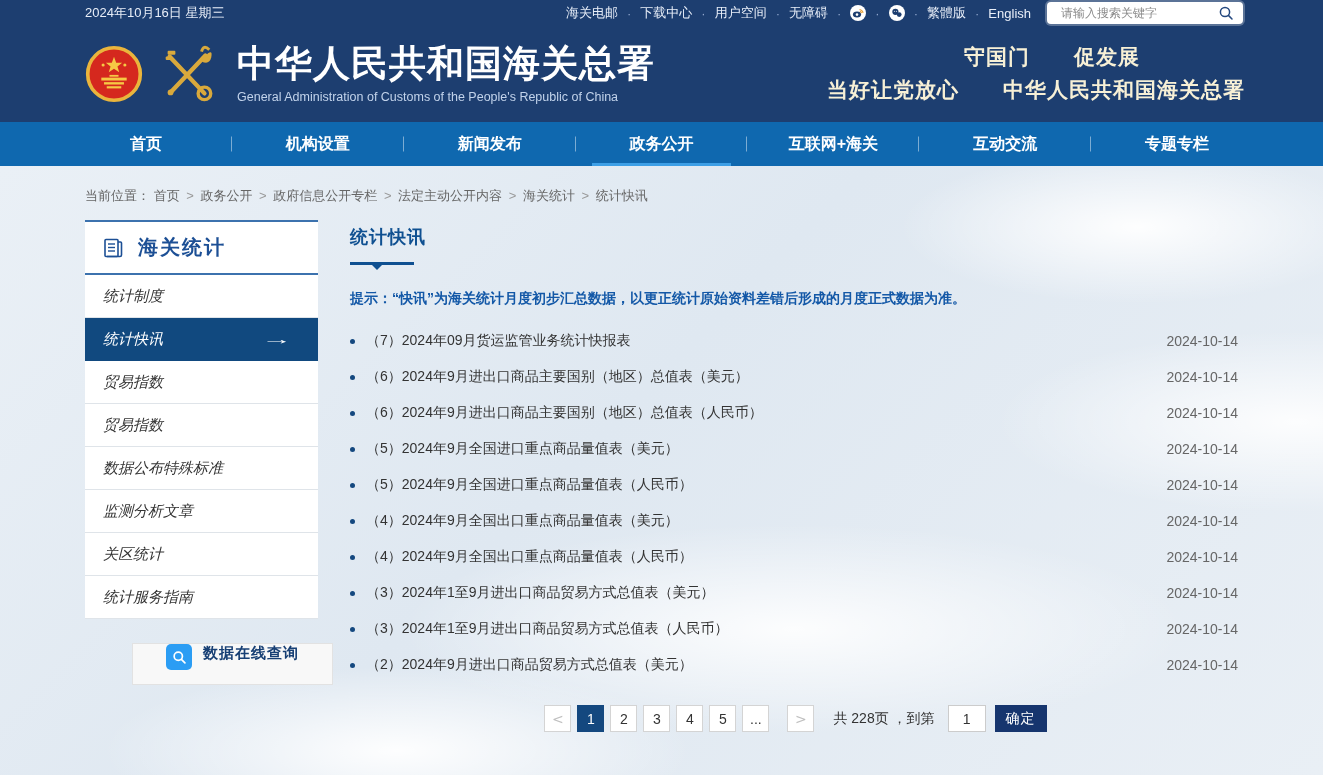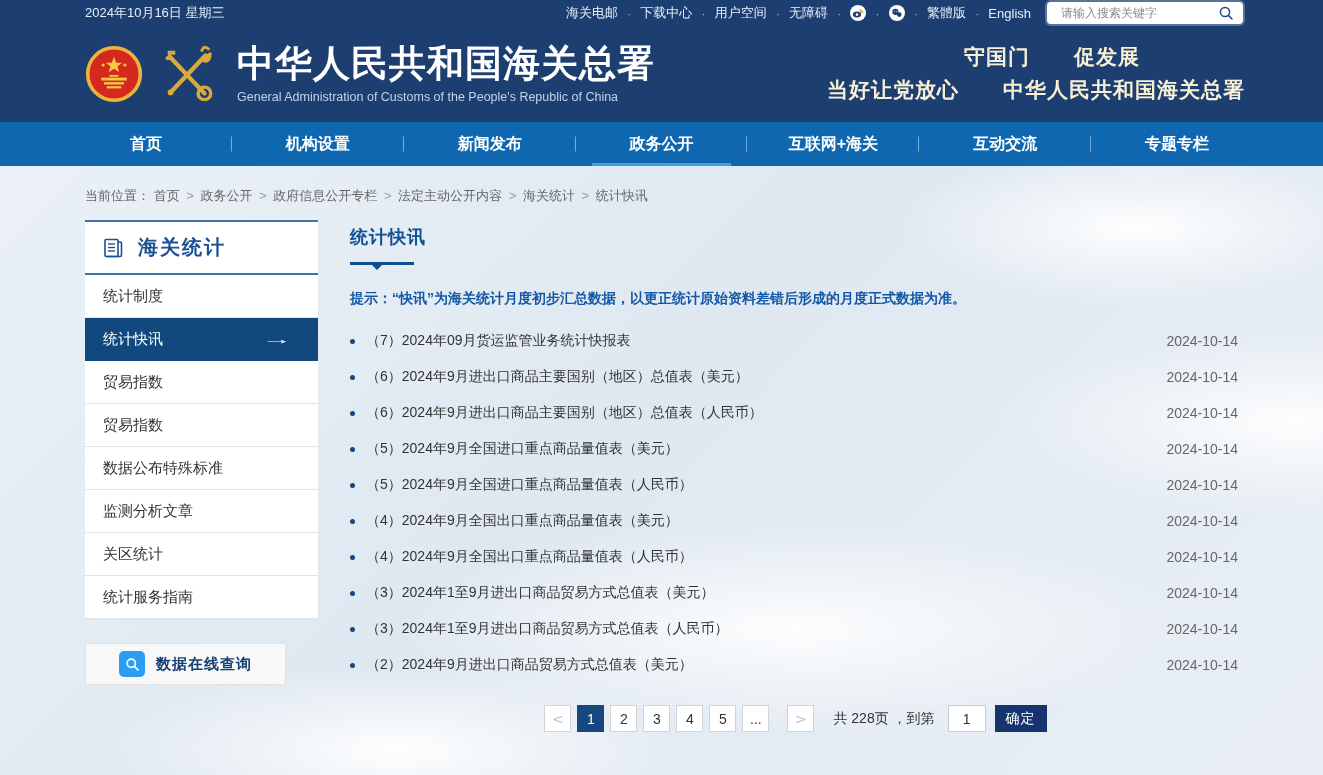--- a/index.html
+++ b/index.html
@@ -81,36 +81,36 @@
 
   .columns { display:flex; align-items:flex-start; }
 
   
   .sidebar { width:233px; flex:none; }
   .side-head {
     background:#fff; border-top:2px solid #3c72ae; border-bottom:2px solid #3c72ae;
     height:55px; display:flex; align-items:center; padding-left:16px; gap:13px;
   }
   .side-title { font-size:20px; font-weight:bold; color:#1c4f95; letter-spacing:2px; }
-  .side-list { background:#fff; }
+  .side-list { background:#fff;font-style:italic; }
   .side-item {
     height:43px; display:flex; align-items:center; justify-content:space-between;
     padding:0 18px; font-size:15px; color:#333;
     border-bottom:1px solid #dfe4e9; cursor:pointer; background:#fff;
   }
   .side-item.active { background:#11497f; color:#fff; border-bottom-color:#11497f; }
   .arrow-icon { display:none; }
   .side-item.active .arrow-icon {
     display:inline-block; color:#fff; font-size:14px;
     transform:scaleX(2.2); transform-origin:right center; margin-right:8px;
   }
   .arrow-icon::before { content:"→"; }
   .query-box {
     margin-top:24px; width:201px; height:42px; background:#f8f8f8; border:1px solid #e2e2e2;
-    display:flex; align-items:center; justify-content:center; gap:11px; cursor:pointer;
+    display:flex; align-items:flex-start; justify-content:center; gap:11px; cursor:pointer;margin-left:47px;
   }
   .query-icon {
     width:26px; height:26px; background:#2b9df4; border-radius:5px;
     display:flex; align-items:center; justify-content:center; flex:none;
   }
   .query-label { font-size:15px; font-weight:bold; color:#173f74; letter-spacing:1px; }
 
   
   .main { flex:1; margin-left:32px; padding-top:5px; min-width:0; }
   .main-title { font-size:18px; font-weight:bold; color:#0f5091; letter-spacing:1px; }

